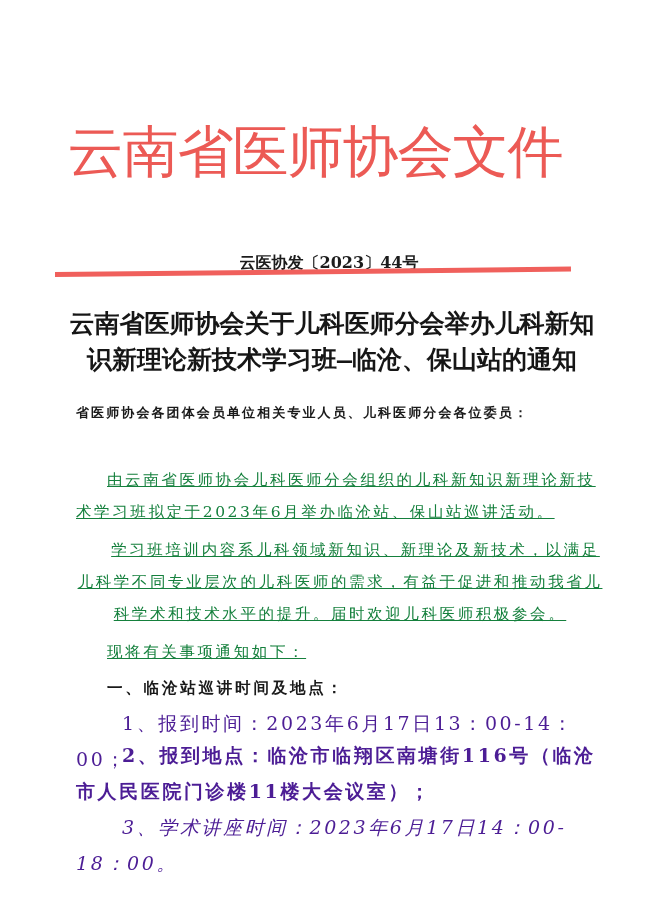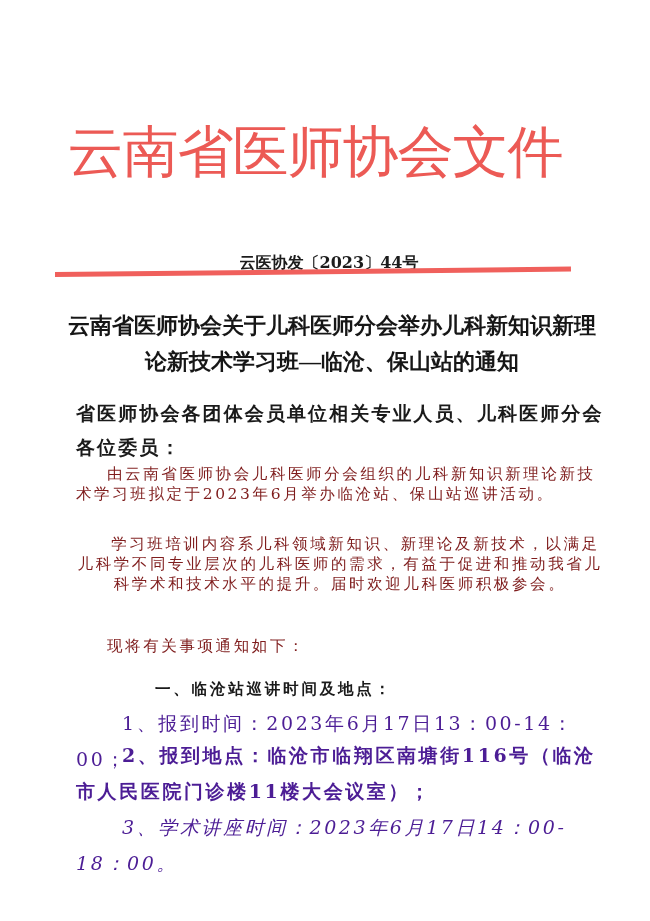--- a/index.html
+++ b/index.html
@@ -49,63 +49,63 @@
       height: 5px;
       background: #f0605c;
       transform: rotate(-0.6deg);
       transform-origin: left center;
     }
     .notice-title {
       position: absolute;
       left: 62px;
       top: 308px;
       width: 540px;
-      font-family: Liberation Serif, serif;
-      font-size: 22px;
+      font-family: Liberation Mono, monospace;
+      font-size: 25px;
       line-height: 36px;
       font-weight: bold;
       text-align: center;
       color: #161616;
     }
     .addressee {
       position: absolute;
       left: 76px;
       top: 396px;
       width: 530px;
       font-family: "DejaVu Sans", "Liberation Sans", sans-serif;
-      font-size: 19px;
+      font-size: 13px;
       font-weight: bold;
       line-height: 34px;
       letter-spacing: 2.1px;
       color: #1a1a1a;
     }
     .body-para {
       position: absolute;
       left: 76px;
       width: 528px;
       font-size: 15.5px;
-      line-height: 20px;
+      line-height: 32px;
       letter-spacing: 2.6px;
       text-indent: 31px;
-      color: #7f1d1d;
+      color: #15803d;
+      text-decoration: underline;
     }
     .p1 { top: 464px; }
     .p2 { top: 534px; text-align: center; }
     .p3 { top: 636px; }
     .section-heading {
       position: absolute;
       left: 107px;
       top: 672px;
-      font-family: Liberation Sans, sans-serif;
+      font-family: Liberation Mono, monospace;
       font-size: 15.5px;
       font-weight: bold;
       line-height: 34px;
       letter-spacing: 2.8px;
       color: #1a1a1a;
-      margin-left: 48px;
     }
     .list-item {
       position: absolute;
       left: 76px;
       width: 528px;
       font-size: 19px;
       line-height: 36px;
       letter-spacing: 2.6px;
       text-indent: 46px;
       color: #4c1d95;

